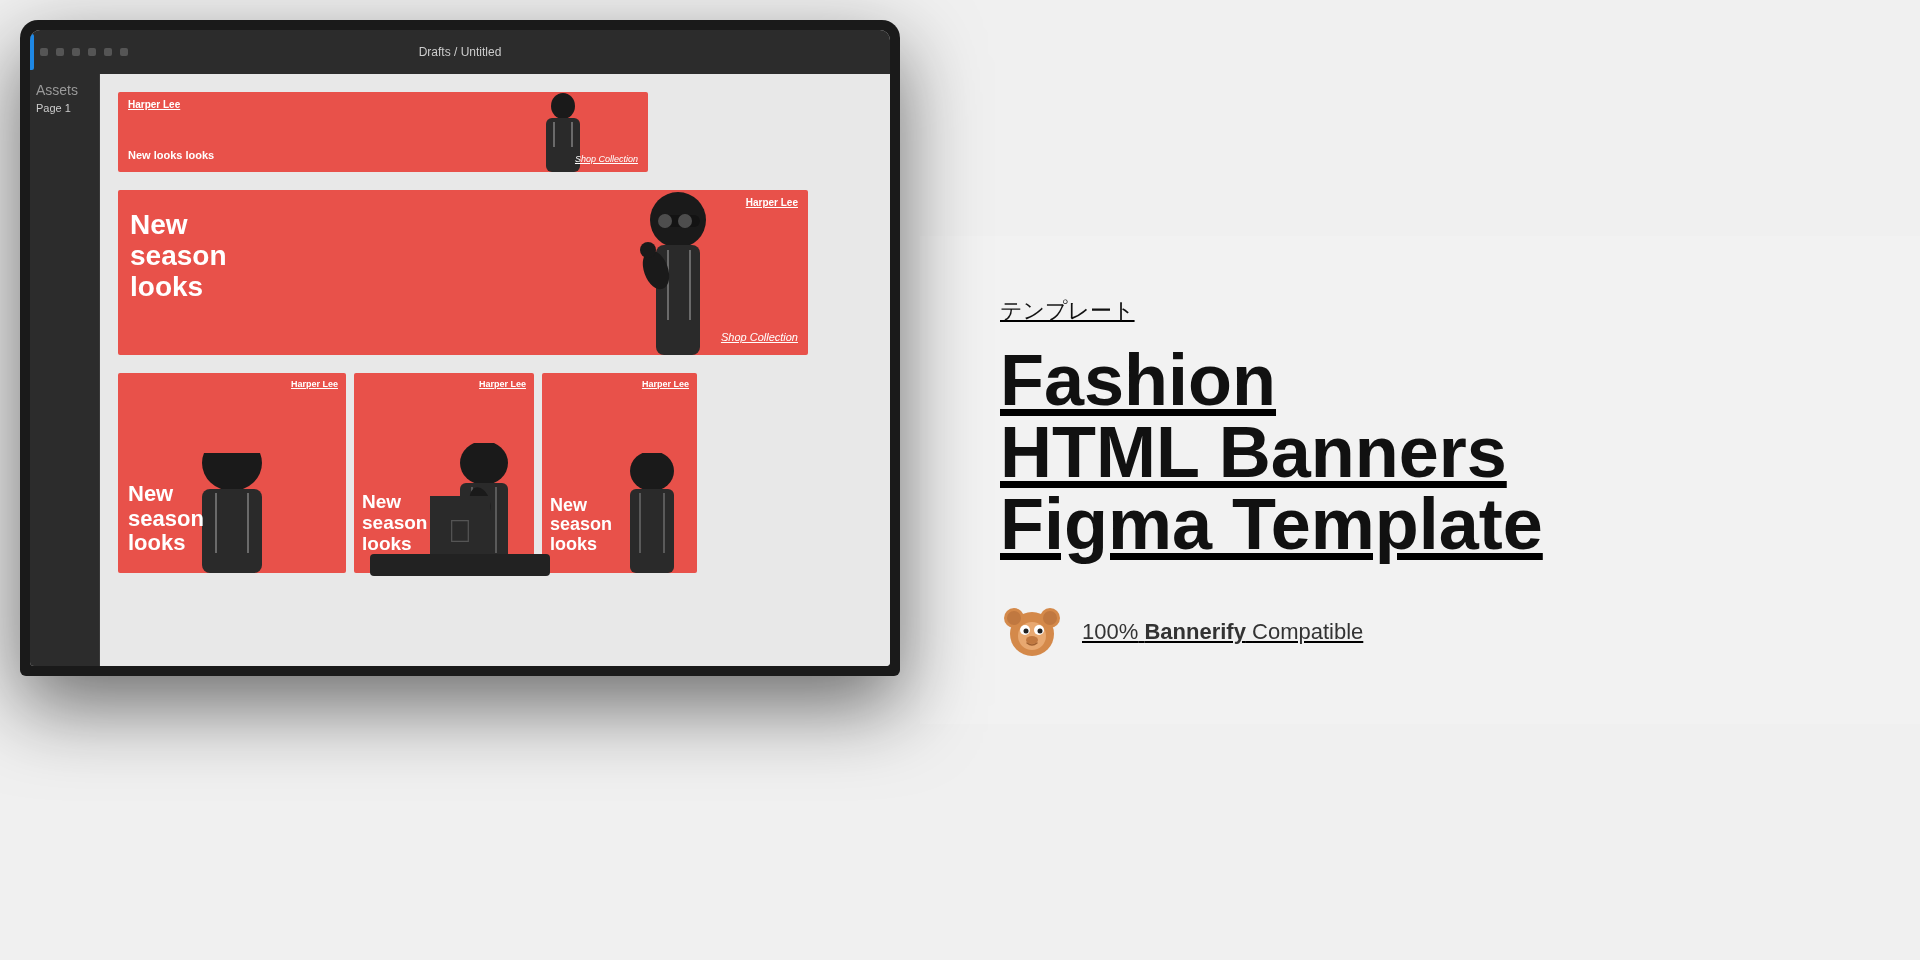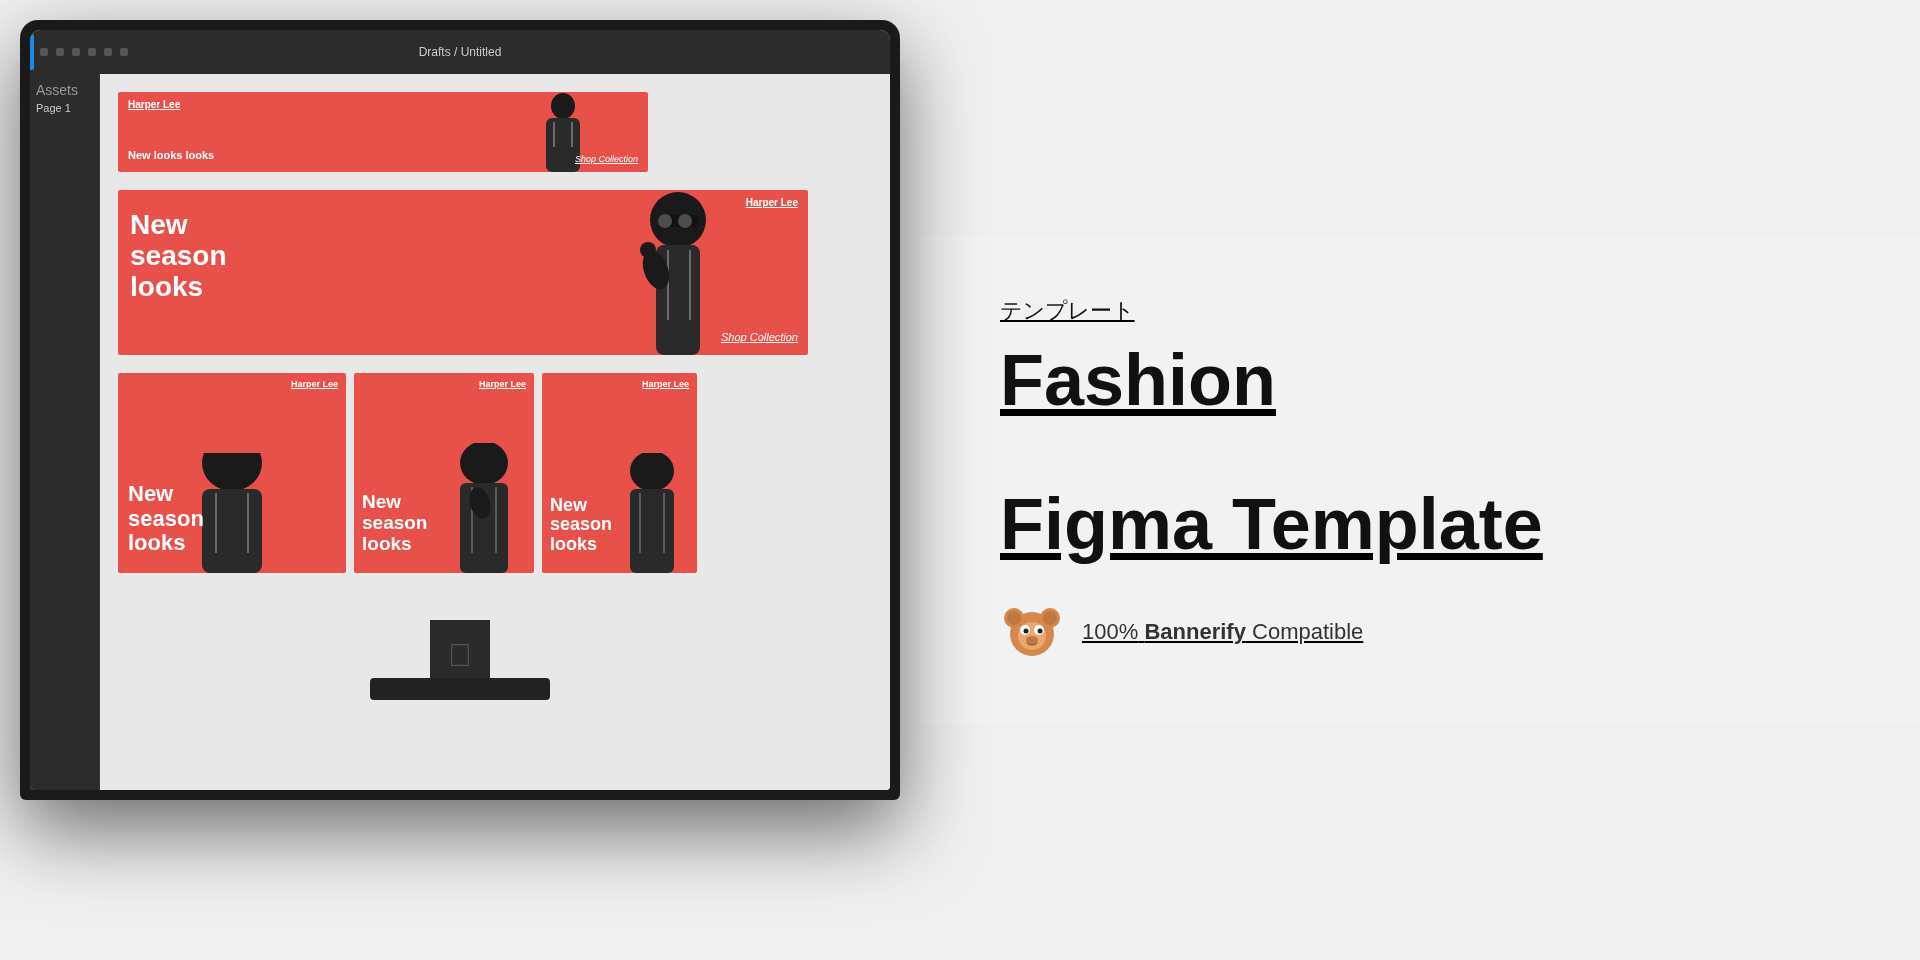--- a/index.html
+++ b/index.html
@@ -19,21 +19,21 @@
       width: 920px;
       height: 960px;
       flex-shrink: 0;
     }
 
     .monitor-body {
       position: absolute;
       top: 20px;
       left: 20px;
       width: 880px;
-      height: 780px;
+      height: 656px;
       background: #1a1a1a;
       border-radius: 18px 18px 6px 6px;
       box-shadow: 0 30px 80px rgba(0,0,0,0.55);
     }
 
     .monitor-screen {
       position: absolute;
       top: 10px;
       left: 10px;
       right: 10px;
@@ -446,21 +446,21 @@
 
     <div class="apple-logo"></div>
   </div>
 </div>
 
 <div class="right-panel">
   <div class="template-label">テンプレート</div>
 
   <div class="main-title">
     <span>Fashion</span><br>
-    <br>
+    <span>HTML Banners</span><br>
     <span>Figma Template</span>
   </div>
 
   <div class="compat-row">
 
     <svg class="bear-icon" viewBox="0 0 64 64" xmlns="http://www.w3.org/2000/svg">
       <circle cx="32" cy="34" r="22" fill="#d4894a"></circle>
       <circle cx="14" cy="18" r="10" fill="#d4894a"></circle>
       <circle cx="50" cy="18" r="10" fill="#d4894a"></circle>
       <circle cx="14" cy="18" r="7" fill="#c07840"></circle>

